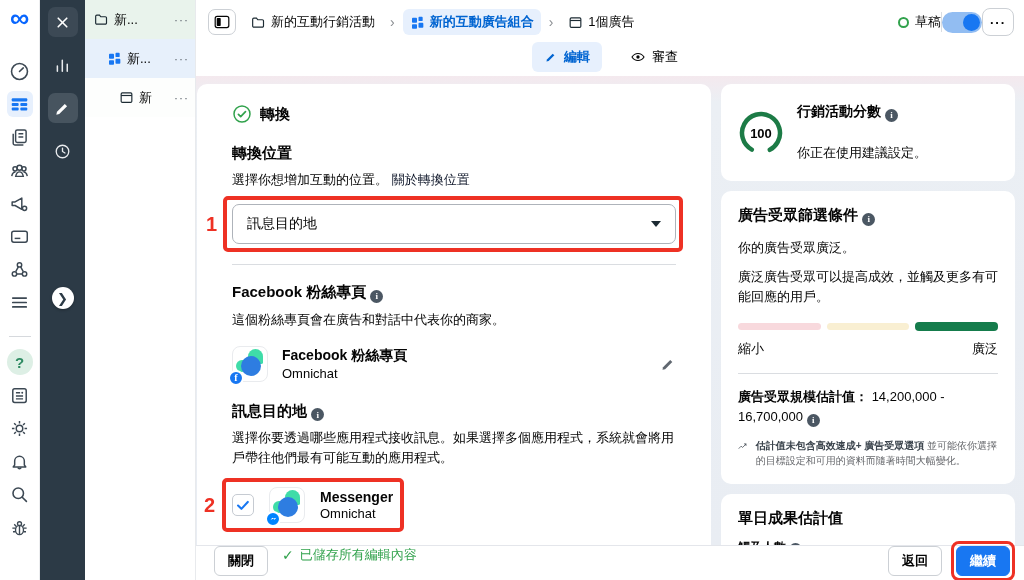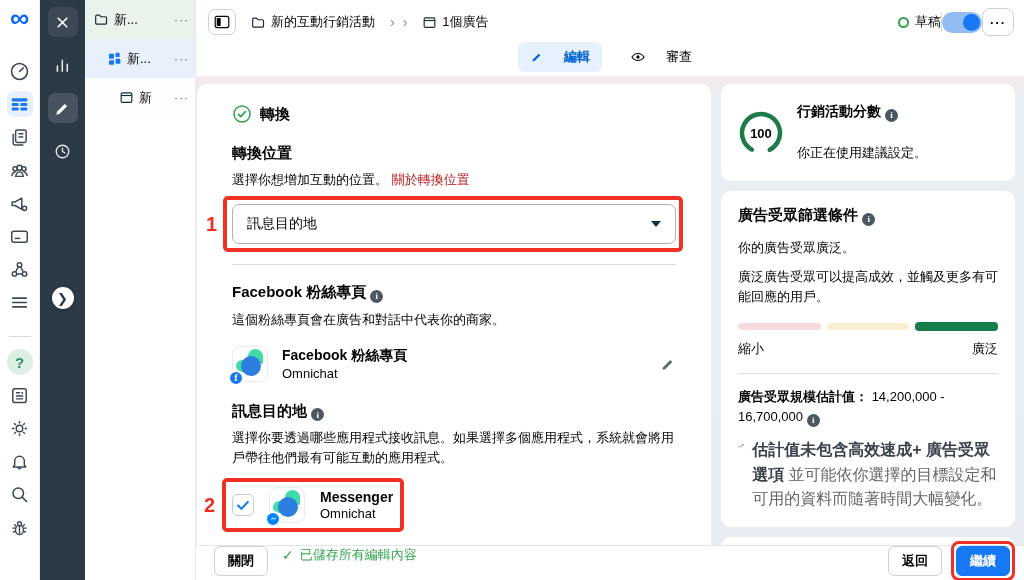--- a/index.html
+++ b/index.html
@@ -44,31 +44,31 @@
   .crumb.active { background:#E7F0FD; color:#0064D1; font-weight:bold; }
   .crumb-sep { color:#8A8D91; font-size:14px; }
   .tb-right { margin-left:auto; display:flex; align-items:center; }
   .draft { display:flex; align-items:center; gap:6px; font-size:13px; }
   .draft-ring { width:11px; height:11px; border:2px solid #31A24C; border-radius:50%; }
   .tb-divider { width:1px; height:20px; background:#DADDE1; }
   .toggle { width:40px; height:21px; border-radius:11px; background:#92BDF2; position:relative; }
   .toggle .knob { position:absolute; right:2px; top:2px; width:17px; height:17px; border-radius:50%; background:#1877F2; }
   .more-btn { width:32px; height:28px; border:1px solid #CCD0D5; border-radius:8px; background:#fff; display:flex; align-items:center; justify-content:center; font-weight:bold; font-size:13px; letter-spacing:1px; color:#050505; }
   .tb-row2 { display:flex; justify-content:center; align-items:center; gap:16px; height:38px; }
-  .tab { display:flex; align-items:center; gap:20px; font-size:13px; padding:6px 12px; border-radius:6px; }
+  .tab { display:flex; align-items:center; gap:6px; font-size:13px; padding:6px 12px; border-radius:6px; }
   .tab.active { background:#E7F0FD; color:#0064D1; font-weight:bold; }
 
   
   .content { flex:1; min-height:0; display:flex; gap:10px; padding:8px 9px 0 1px;
              background:linear-gradient(180deg,#F4E9EE 0%,#EBEFF4 26px,#E9EDF3 100%); }
   .main-card { width:514px; flex:0 0 514px; background:#fff; border-radius:10px 10px 0 0; padding:20px 35px; position:relative; overflow:hidden; }
   .sec-head { display:flex; align-items:center; gap:8px; font-size:15px; font-weight:bold; }
   .h2 { font-size:15px; font-weight:bold; margin-top:20px; }
   .desc { font-size:13px; margin-top:7px; line-height:1.55; }
-  .link { color:#b91c1c; }
+  .link { color:#0f172a; }
   .info-i { display:inline-flex; width:13px; height:13px; border-radius:50%; background:#4B5763; color:#fff; font-size:9px; font-weight:bold; align-items:center; justify-content:center; vertical-align:-2px; font-family:"Liberation Serif",serif; }
 
   .select-wrap { position:relative; margin-top:14px; }
   .select { height:40px; border:1px solid #AEB3BA; border-radius:7px; display:flex; align-items:center; padding:0 14px; font-size:14px; background:#fff; }
   .caret { margin-left:auto; width:0; height:0; border-left:5px solid transparent; border-right:5px solid transparent; border-top:6px solid #1C2B33; }
   .red-frame { position:absolute; border:4px solid #EE3124; border-radius:5px; pointer-events:none; z-index:5; }
   .rf1 { left:-9px; right:-7px; top:-8px; bottom:-8px; }
   .red-num { position:absolute; color:#EE3124; font-weight:bold; font-size:20px; z-index:6; }
   .num1 { left:-26px; top:50%; transform:translateY(-50%); }
   .hr { border-top:1px solid #DADDE1; margin:20px 0 18px; }
@@ -100,21 +100,21 @@
   .seg-bar { display:flex; gap:6px; align-items:center; margin-top:16px; }
   .seg { flex:1; height:7px; border-radius:4px; }
   .seg.pink { background:#F8D9DD; }
   .seg.yellow { background:#F9EFD2; }
   .seg.green { background:#157C4C; height:9px; }
   .scale-labels { display:flex; justify-content:space-between; font-size:13px; margin-top:9px; }
   .card .hr { margin:15px 0 13px; }
   .estimate { font-size:13px; line-height:1.5; }
   .estimate b { font-weight:bold; }
   .note { display:flex; gap:8px; margin-top:11px; }
-  .note-text { font-size:16px; line-height:1.55; color:#65676B; }
+  .note-text { font-size:10px; line-height:1.55; color:#65676B; }
   .note-text b { color:#3A434C; }
   .metric-label { font-size:12px; margin-top:11px; font-weight:bold; }
   .metric-value { font-size:18px; font-weight:bold; margin-top:3px; }
 
   
   .footer { height:35px; background:#fff; border-top:1px solid #E4E6EB; display:flex; align-items:flex-start; padding:0 10px 0 18px; gap:14px; flex:0 0 35px; }
   .btn { border:1px solid #CCD0D5; background:#fff; border-radius:6px; font-size:13px; font-weight:bold; padding:5px 13px; color:#050505; font-family:inherit; }
   .saved { display:flex; align-items:center; gap:6px; color:#31A24C; font-size:13px; }
   .saved .chk { font-weight:bold; font-size:14px; }
   .footer-spacer { flex:1; }
@@ -285,20 +285,29 @@
               <rect x="3.4" y="3.4" width="5" height="10.2" rx="1" fill="#050505" stroke="none"></rect>
             </svg>
         </div>
         <div class="crumb">
           <svg width="15" height="15" viewBox="0 0 18 18" fill="none" stroke="#1C2B33" stroke-width="1.4">
               <path d="M2 5.2A1.4 1.4 0 0 1 3.4 3.8h3.2l1.5 1.9h5.5A1.4 1.4 0 0 1 15 7.1v6A1.4 1.4 0 0 1 13.6 14.5H3.4A1.4 1.4 0 0 1 2 13.1z"></path>
             </svg>
           <span>新的互動行銷活動</span>
         </div>
         <span class="crumb-sep">›</span>
+        <div class="crumb active">
+          <svg width="15" height="15" viewBox="0 0 18 18" fill="#1877F2">
+              <rect x="2.4" y="3.4" width="6" height="6" rx="1"></rect>
+              <rect x="10.2" y="2.2" width="5" height="5" rx="1"></rect>
+              <rect x="2.4" y="11" width="6" height="5.6" rx="1"></rect>
+              <rect x="10.2" y="9.4" width="5.8" height="6" rx="1"></rect>
+            </svg>
+          <span>新的互動廣告組合</span>
+        </div>
         <span class="crumb-sep">›</span>
         <div class="crumb">
           <svg width="15" height="15" viewBox="0 0 18 18" fill="none" stroke="#1C2B33" stroke-width="1.4">
               <rect x="2.6" y="3.4" width="12.8" height="11.4" rx="1.4"></rect>
               <path d="M2.6 6.6h12.8"></path>
             </svg>
           <span>1個廣告</span>
         </div>
         <div class="tb-right">
           <div class="draft">

